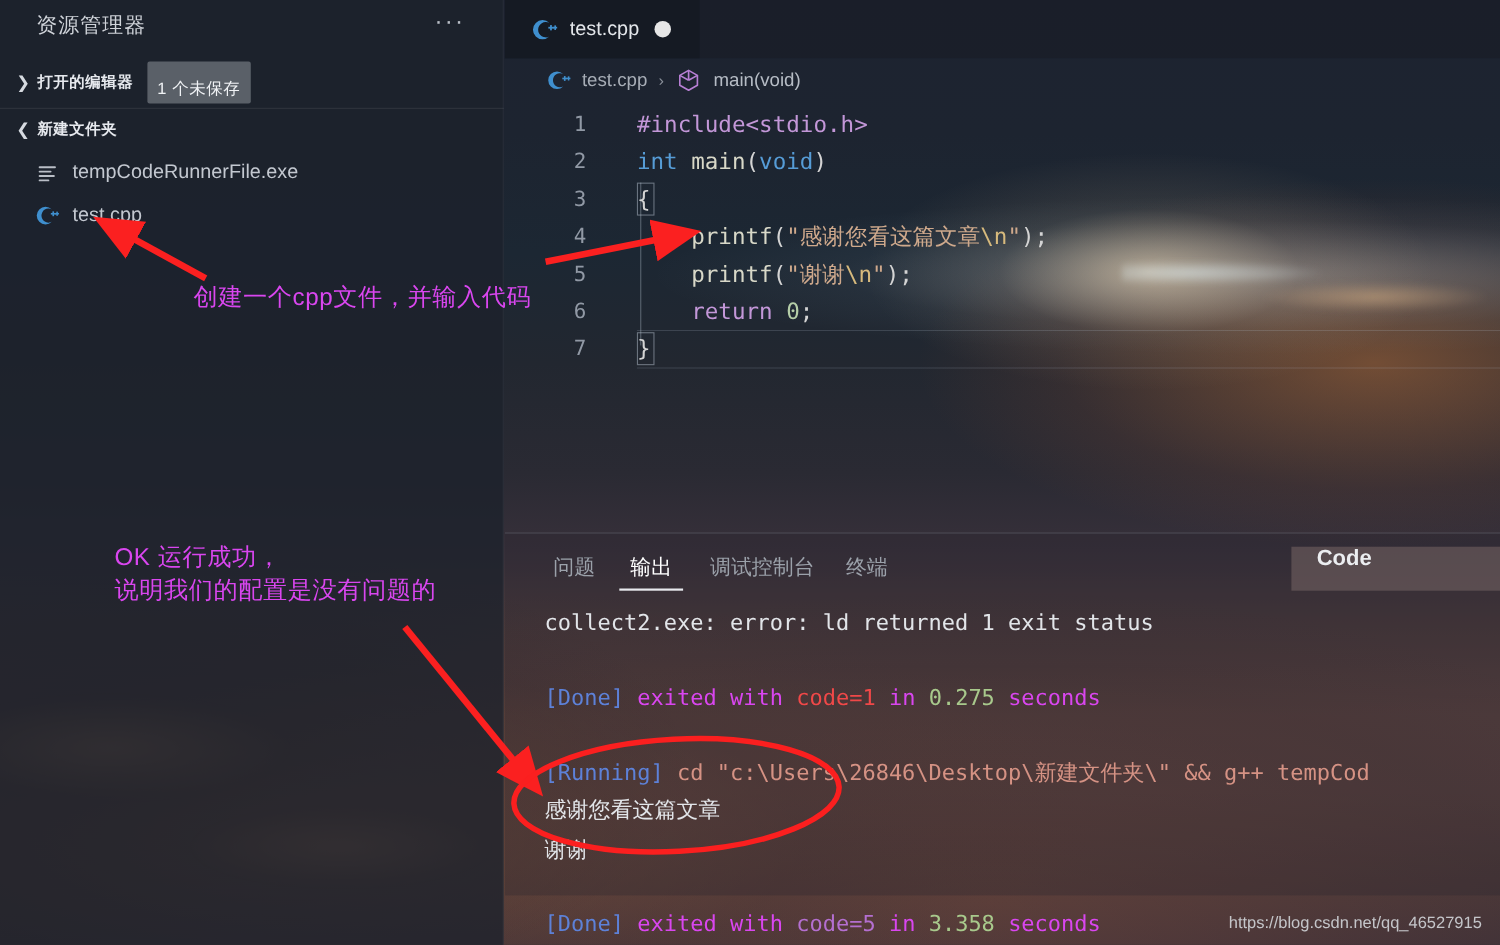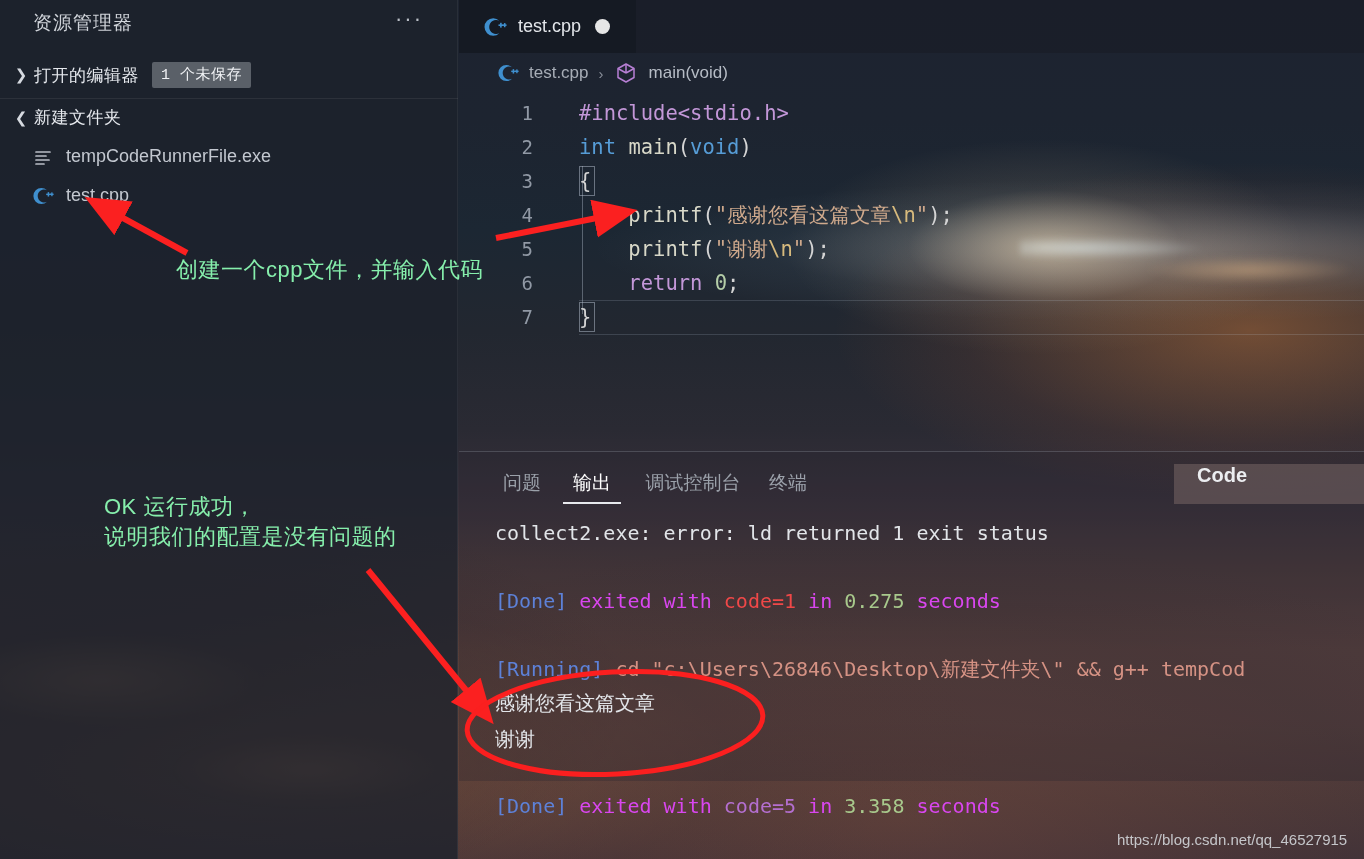--- a/index.html
+++ b/index.html
@@ -66,27 +66,26 @@
     display: flex; align-items: center; cursor: pointer;
   }
   .sb-section.openeditors { top: 56px; }
   .sb-section.folder { top: 98px; border-top: 1px solid rgba(255,255,255,0.07); }
   .chev {
     width: 26px; margin-left: 8px;
     color: #d6dae0; font-size: 15px; text-align: center;
     display: inline-block;
   }
   .sb-section-label {
-    font-size: 17px; font-weight: normal; color: #e6e9ee; letter-spacing: 0.5px;
+    font-size: 14px; font-weight: bold; color: #e6e9ee; letter-spacing: 0.5px;
   }
   .badge {
     margin-left: 13px; background: #5a6068; color: #f0f2f5;
-    font-size: 15px; padding: 3px 9px 4px 9px; border-radius: 2px;
+    font-size: 15px; padding: 15px 9px 4px 9px; border-radius: 2px;
     letter-spacing: 0.5px;
-    font-family: Liberation Mono, monospace;
   }
   .sb-file {
     position: absolute; left: 0; width: 458px; height: 39px;
     display: flex; align-items: center; cursor: pointer;
   }
   .sb-file.f1 { top: 137px; }
   .sb-file.f2 { top: 176px; }
   .fi-icon {
     width: 26px; margin-left: 30px; display: flex;
     align-items: center; justify-content: center;
@@ -152,21 +151,21 @@
   .t-fn    { color: #d8d8c8; }
   .t-punc  { color: #d4d4d4; }
   .t-str   { color: #cfa98c; }
   .t-esc   { color: #d7ba7d; }
   .t-ret   { color: #c397d8; }
   .t-num   { color: #b5cea8; }
   .t-plain { color: #d4d4d4; }
 
   
   .panel {
-    position: absolute; left: 459px; top: 451px; width: 905px; height: 330px;
+    position: absolute; left: 459px; top: 484px; width: 905px; height: 330px;
     border-top: 1px solid rgba(190,200,215,0.22);
     background: rgba(40,38,46,0.30);
   }
   .panel-tabs {
     position: absolute; left: 0; top: 0; width: 905px; height: 62px;
   }
   .ptab {
     position: absolute; top: 0; height: 62px;
     display: flex; align-items: center; justify-content: center;
     font-size: 19px; cursor: pointer; color: #9ba1aa;
@@ -191,21 +190,21 @@
   .ol { position: absolute; left: 36px; white-space: pre; line-height: 26px; }
   .o-white { color: #e2e5e9; }
   .o-blue  { color: #5d81d8; }
   .o-tan   { color: #d946ef; }
   .o-red   { color: #f04848; }
   .o-purple{ color: #b46fd0; }
   .o-green { color: #a8c98c; }
   .o-cmd   { color: #d59284; }
 
   
-  .anno { position: absolute; color: #86efac; font-size: 22px; letter-spacing: 0.5px; text-align: center; }
+  .anno { position: absolute; color: #d946ef; font-size: 22px; letter-spacing: 0.5px; text-align: center; }
   svg.overlay { position: absolute; left: 0; top: 0; width: 1364px; height: 859px; pointer-events: none; }
 
   .watermark {
     position: absolute; left: 1117px; top: 831px;
     font-size: 15px; color: #cfd2d6; opacity: 0.92;
   }
 </style>
 </head>
 <body>
 

